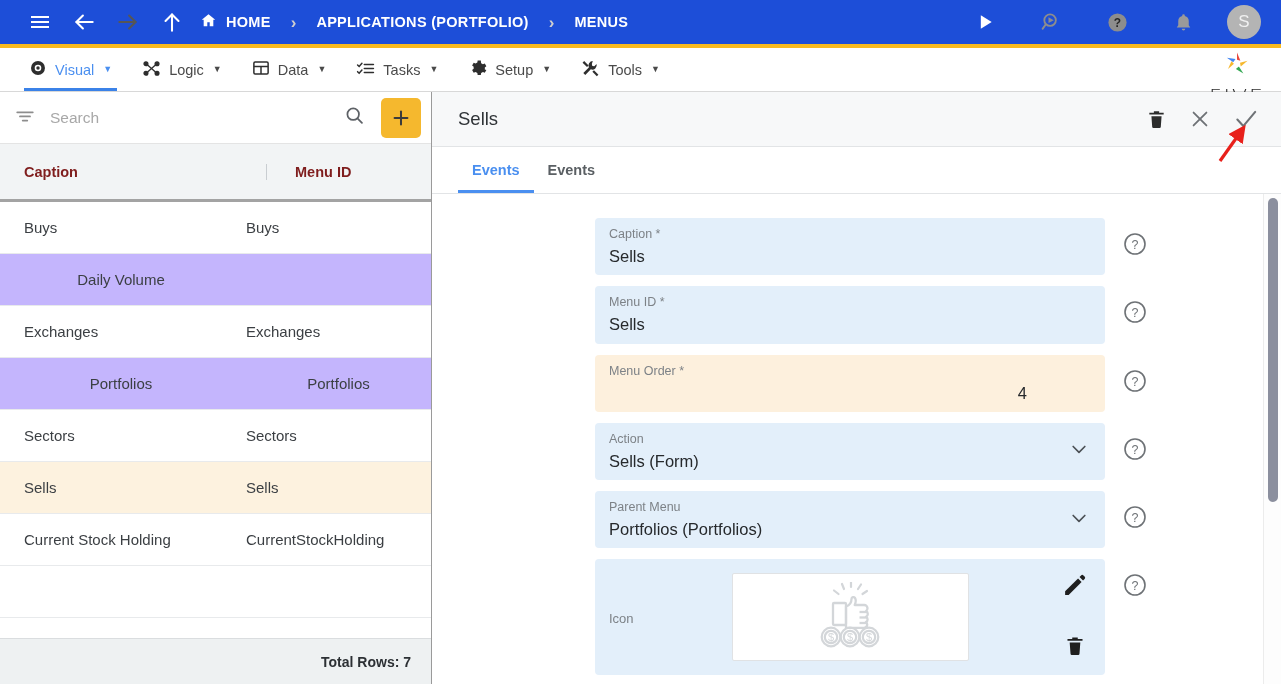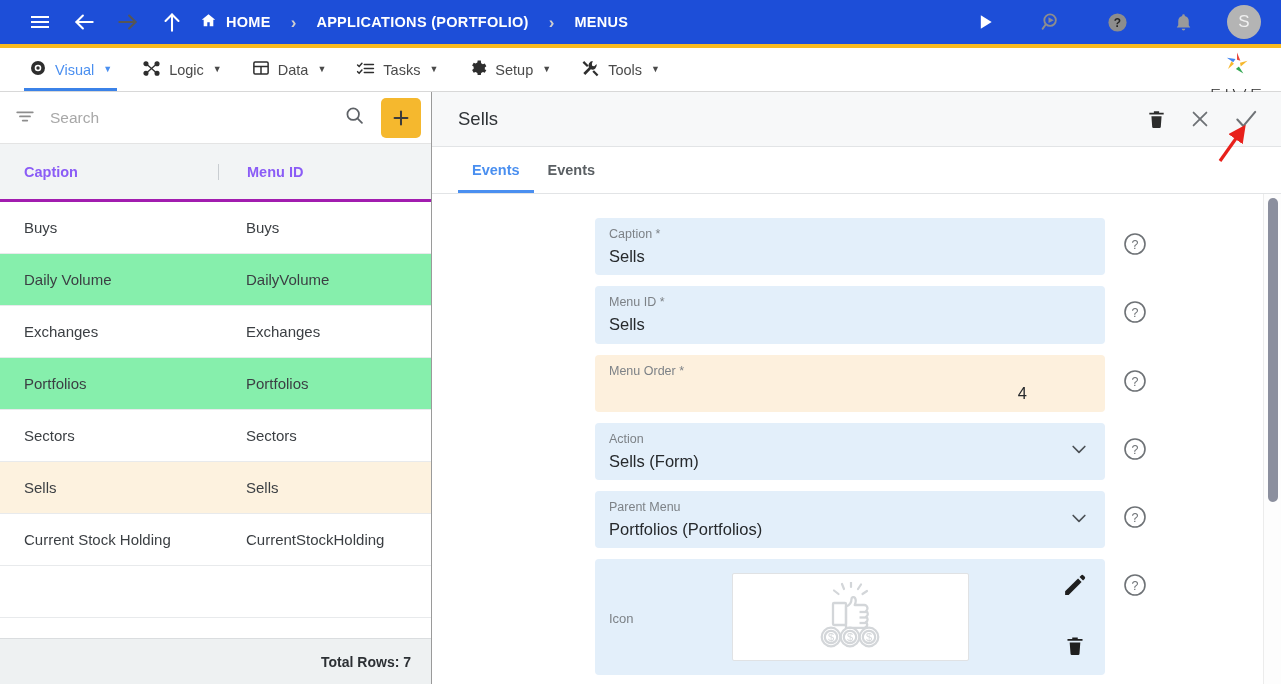--- a/index.html
+++ b/index.html
@@ -97,34 +97,34 @@
   }
   .search-input::placeholder { color: #a8a8a8; }
   .add-btn {
     width: 40px; height: 40px; background: #f5b82e;
     border-radius: 5px; border: none; cursor: pointer;
     display: flex; align-items: center; justify-content: center;
     flex-shrink: 0;
   }
   .grid-head {
     display: flex; height: 58px; align-items: center;
-    background: #f2f4f5; border-bottom: 3px solid #a21caf;
-    font-weight: bold; font-size: 14.5px; color: #8b5cf6;
+    background: #f2f4f5; border-bottom: 3px solid #a3a3a3;
+    font-weight: bold; font-size: 14.5px; color: #7f1d1d; gap: 48px;
   }
   .col-a { width: 218px; padding-left: 24px; }
   .col-b { flex: 1; padding-left: 28px; border-left: 1px solid #d7dadd; }
   .grid-head .col-b { border-left: 1px solid #c9cdd1; }
   .grid-body { flex: 1; overflow: hidden; }
   .grow {
     display: flex; height: 52px; align-items: center;
     font-size: 15px; color: #3b3f43;
     border-bottom: 1px solid #e8eaec; cursor: pointer;
   }
   .grow .col-b { border-left: none; }
-  .grow.alt { background: #86efac; }
+  .grow.alt { background: #c4b5fd; text-align: center; }
   .grow.sel { background: #fdf2df; }
   .grow-empty { height: 52px; border-bottom: 1px solid #e8eaec; }
   .grid-foot {
     height: 46px; background: #eef1f2; border-top: 1px solid #dadddf;
     display: flex; align-items: center; justify-content: flex-end;
     padding-right: 20px; font-size: 14px; font-weight: bold; color: #2c3034;
   }
 
   
   .right-panel {
@@ -423,21 +423,20 @@
       <div class="col-b">Menu ID</div>
     </div>
 
     <div class="grid-body">
       <div class="grow">
         <div class="col-a">Buys</div>
         <div class="col-b">Buys</div>
       </div>
       <div class="grow alt">
         <div class="col-a">Daily Volume</div>
-        <div class="col-b">DailyVolume</div>
       </div>
       <div class="grow">
         <div class="col-a">Exchanges</div>
         <div class="col-b">Exchanges</div>
       </div>
       <div class="grow alt">
         <div class="col-a">Portfolios</div>
         <div class="col-b">Portfolios</div>
       </div>
       <div class="grow">

